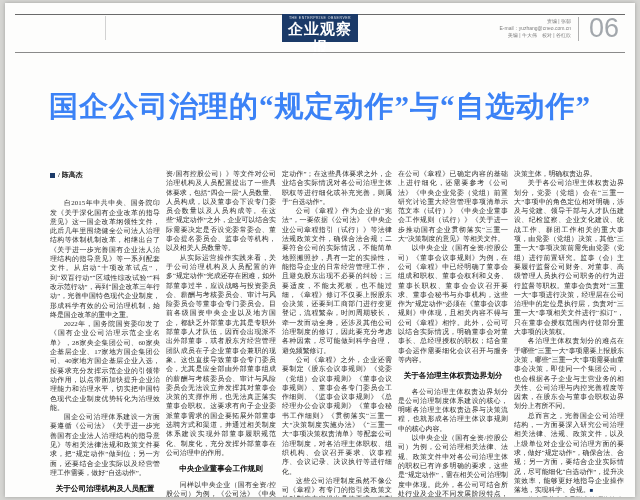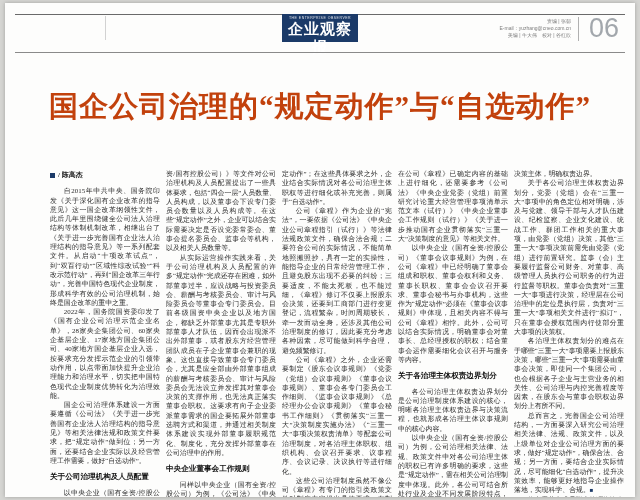--- a/index.html
+++ b/index.html
@@ -17,30 +17,30 @@
 
   .masthead { position:absolute; left:50%; transform:translateX(-50%); top:11px; width:76px; height:28px; text-align:center; color:#fff; padding-top:2px; }
   .masthead-en { font-size:3.5px; letter-spacing:.5px; line-height:4px; font-family:"Liberation Sans",sans-serif; opacity:.85; }
   .masthead-cn { font-size:15px; font-weight:bold; line-height:18px; letter-spacing:1px; font-family:"Liberation Serif",serif; }
 
   .staff { position:absolute; right:64px; top:15px; text-align:right; font-size:5px; line-height:7px; color:#7d7d7d; font-family:"Liberation Sans",sans-serif; }
   .pn-div { position:absolute; right:56px; top:14px; width:1px; height:24px; background:#b0b0b0; }
   .page-num { position:absolute; right:16px; top:10px; font-size:27px; line-height:30px; color:#a2a7ac; font-family:"Liberation Sans",sans-serif; font-weight:400; }
 
   
-  .headline { position:absolute; left:0; right:0; top:84px; text-align:center; font-size:29px; font-weight:900; color:#c2410c; letter-spacing:1px; font-family:"Liberation Serif","DejaVu Serif",serif; }
+  .headline { position:absolute; left:0; right:0; top:84px; text-align:center; font-size:29px; font-weight:900; color:#3b82f6; letter-spacing:1px; font-family:"Liberation Serif","DejaVu Serif",serif; }
 
   
   .cols { position:absolute; left:45px; top:166px; display:flex; gap:6px; }
   .col { width:110px; height:328px; overflow:hidden; font-size:6.9px; line-height:9.3px; color:#2c2c2c; text-align:justify; text-justify:inter-ideograph; }
   .col p { margin:0; }
   .ind { text-indent:2em; }
-  .byline { margin:2px 0 6px 0; font-size:7px; font-weight:bold; color:#222; }
+  .byline { margin:2px 0 18px 0; font-size:7px; font-weight:bold; color:#222; }
   .bsq { display:inline-block; width:5px; height:5px; background:#1b3a68; margin-right:3px; vertical-align:middle; }
-  .sech { font-weight:bold; font-size:7.6px; margin:7px 0 6px 0; color:#111; }
+  .sech { font-weight:bold; font-size:7.6px; text-align:center; margin:7px 0 6px 0; color:#111; }
   .sig { text-align:right; margin-top:2px; color:#333; }
   .endmark { color:#1b3a68; font-size:6px; }
 </style>
 </head>
 <body>
 
 <div class="page">
 
   <div class="rule-top"></div>
 

